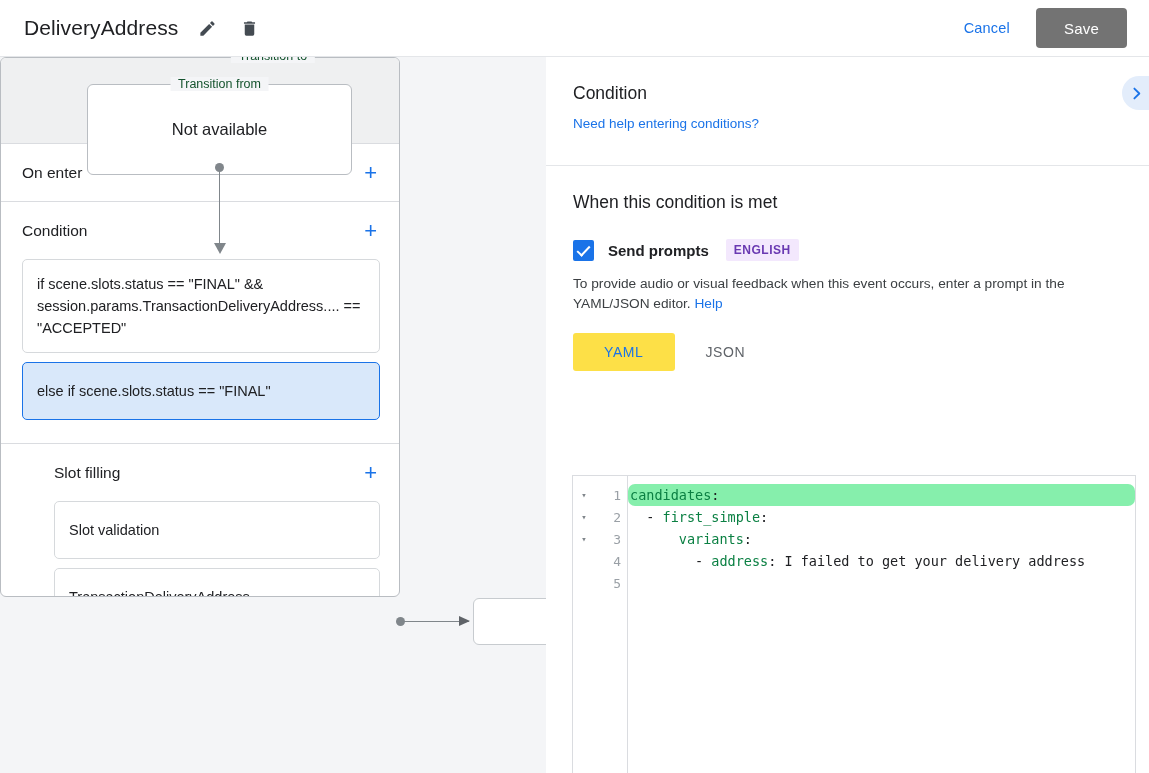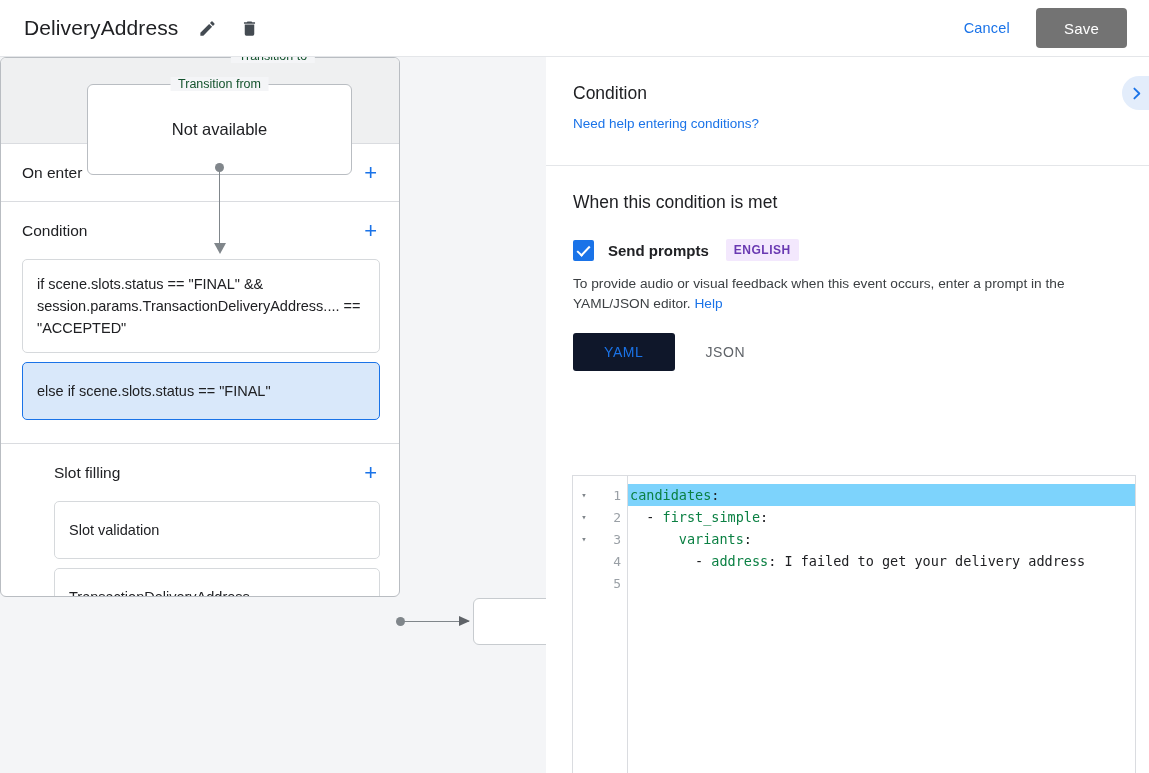--- a/index.html
+++ b/index.html
@@ -343,21 +343,21 @@
   }
   .tab {
     padding: 11px 31px;
     font-size: 14px;
     letter-spacing: .6px;
     color: #5f6368;
     cursor: pointer;
     border-radius: 3px;
   }
   .tab.active {
-    background: #0f172a;
+    background: #fde047;
     color: #1a73e8;
   }
 
   
   #editor {
     position: absolute;
     left: 26px; top: 418px;
     width: 564px; height: 298px;
     border: 1px solid #dadce0;
     border-bottom: none;
@@ -392,21 +392,21 @@
   }
   .code-row {
     height: 22px;
     line-height: 22px;
     font-family: "DejaVu Sans Mono", monospace;
     font-size: 13.5px;
     white-space: pre;
     color: #202124;
     padding-left: 2px;
   }
-  .code-row.hl { background: #7dd3fc; }
+  .code-row.hl { background: #86efac; border-radius: 7px; }
   .k { color: #0b8043; }
   .p { color: #202124; }
 </style>
 </head>
 <body>
 
 <div id="topbar">
   <div id="title">DeliveryAddress</div>
 
   <div class="hdr-icon">

